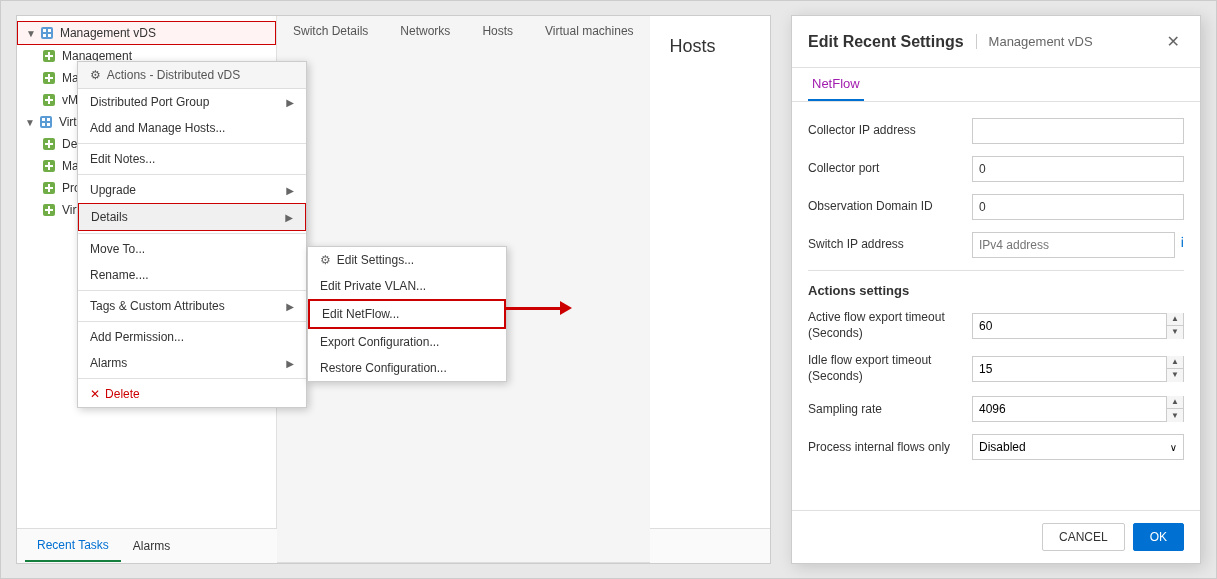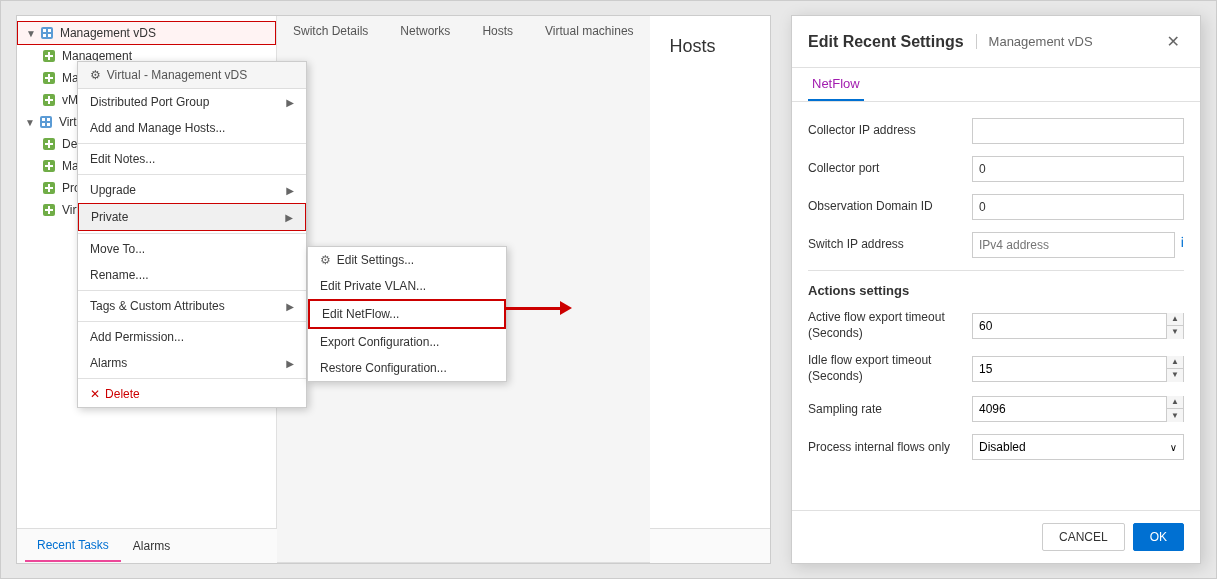--- a/index.html
+++ b/index.html
@@ -106,21 +106,21 @@
       color: #333;
       margin-bottom: 15px;
     }
     .bottom-tab {
       padding: 8px 12px;
       font-size: 12px;
       cursor: pointer;
       color: #333;
     }
     .bottom-tab.active {
-      border-bottom: 2px solid #ec4899;
+      border-bottom: 2px solid #15803d;
       color: #0070d2;
       font-weight: 500;
     }
 
     
     .context-menu-wrapper {
       position: absolute;
       top: 45px;
       left: 60px;
       z-index: 100;
@@ -532,40 +532,40 @@
 
     <div class="left-bottom">
       <div class="bottom-tab active">Recent Tasks</div>
       <div class="bottom-tab">Alarms</div>
     </div>
 
     <div class="context-menu-wrapper">
       <div class="context-menu">
         <div class="menu-header">
           <span>⚙</span>
-          <span>Virtual - Management vDS</span>
+          <span>Actions - Distributed vDS</span>
         </div>
         <div class="menu-item">
           <span>Distributed Port Group</span>
           <span class="menu-arrow">▶</span>
         </div>
         <div class="menu-item">
           <span>Add and Manage Hosts...</span>
         </div>
         <div class="menu-divider"></div>
         <div class="menu-item">
           <span>Edit Notes...</span>
         </div>
         <div class="menu-divider"></div>
         <div class="menu-item">
           <span>Upgrade</span>
           <span class="menu-arrow">▶</span>
         </div>
         <div class="menu-item highlighted">
-          <span>Private</span>
+          <span>Details</span>
           <span class="menu-arrow">▶</span>
         </div>
         <div class="menu-divider"></div>
         <div class="menu-item">
           <span>Move To...</span>
         </div>
         <div class="menu-item">
           <span>Rename....</span>
         </div>
         <div class="menu-divider"></div>

